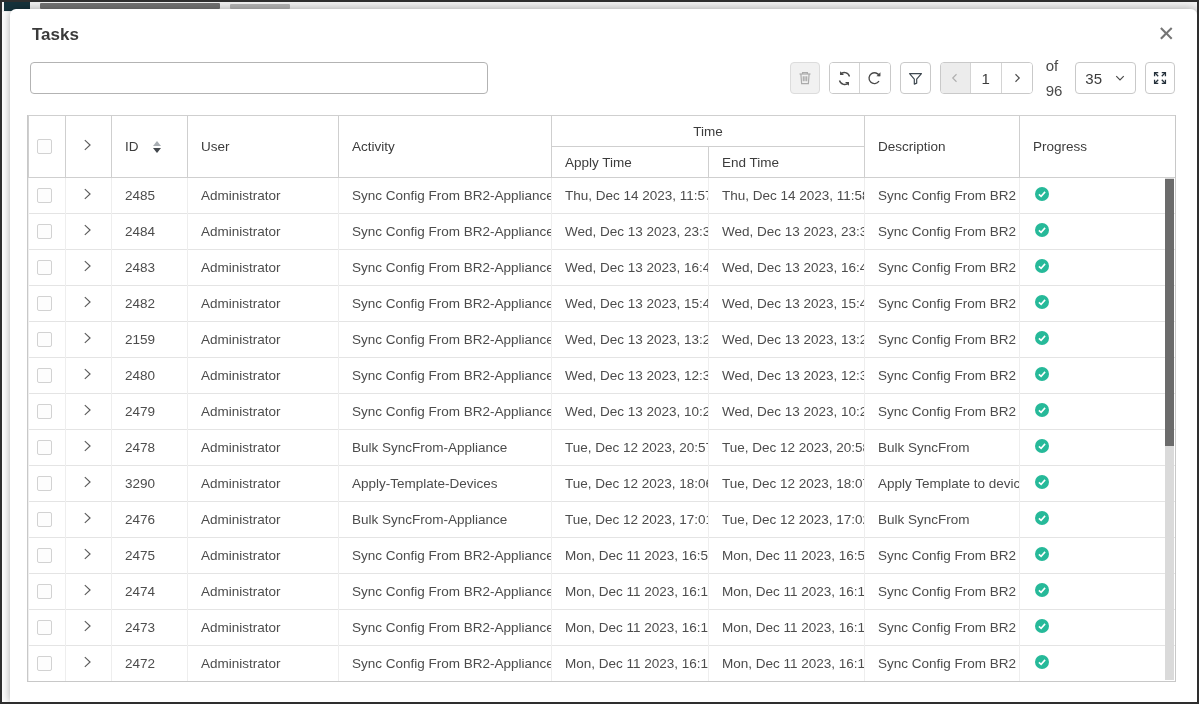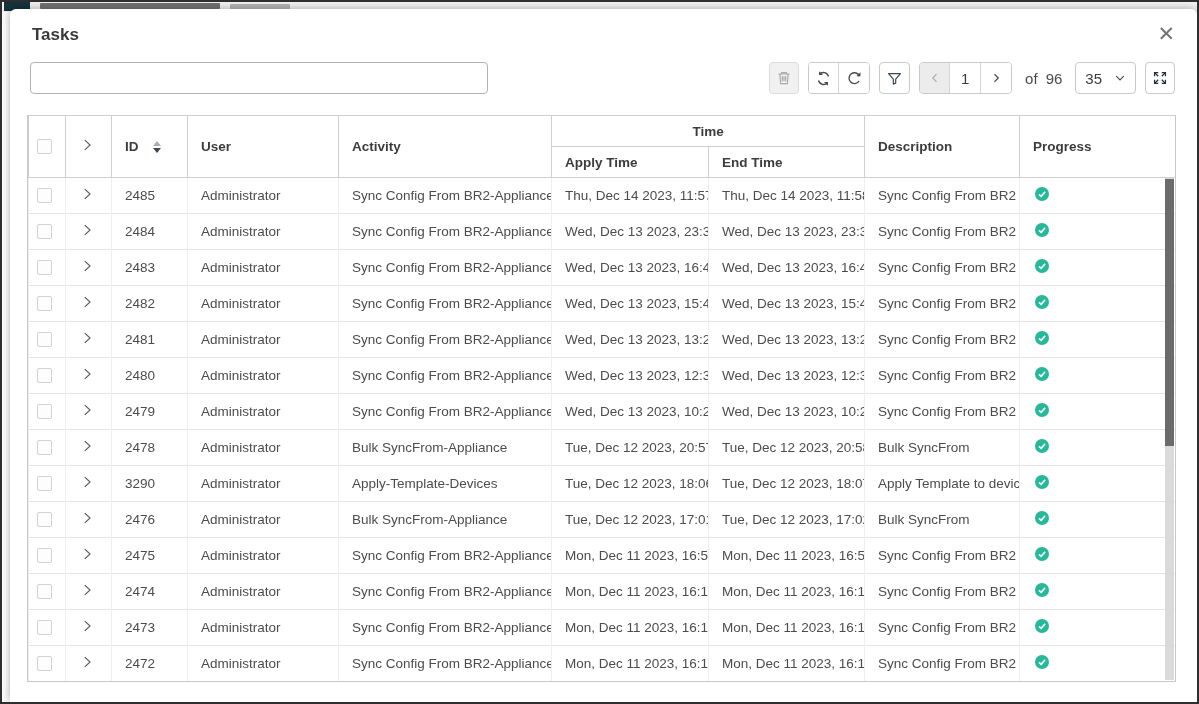--- a/index.html
+++ b/index.html
@@ -29,28 +29,28 @@
   
   .toolbar { position:absolute; right:22px; top:52px; height:34px; display:flex; align-items:center; gap:9px; }
   .tbtn { display:flex; align-items:center; justify-content:center; height:32px; min-width:30px; padding:0 6px;
           border:1px solid #c9c9c9; border-radius:4px; background:#fff; cursor:pointer; }
   .tbtn.disabled { background:#f1f1f1; border-color:#dcdcdc; cursor:default; }
   .btn-group { display:flex; border:1px solid #c9c9c9; border-radius:4px; overflow:hidden; height:32px; }
   .btn-group .seg { display:flex; align-items:center; justify-content:center; min-width:30px; padding:0 6px; background:#fff; border-right:1px solid #d4d4d4; cursor:pointer; }
   .btn-group .seg:last-child { border-right:none; }
   .seg.disabled { background:#ececec; cursor:default; }
   .page-input { width:30px; height:100%; border:none; text-align:center; font-size:15px; color:#3c3c3c; font-family:"Liberation Sans",sans-serif; outline:none; }
-  .of-text { font-size:15px; color:#4a4a4a; display:flex; gap:8px; padding:0 4px; }
+  .of-text { font-size:15px; color:#4a4a4a; display:flex; gap:8px; padding:0 4px;flex-direction:column; }
   .pagesize { display:flex; align-items:center; gap:12px; border:1px solid #c9c9c9; border-radius:4px; height:32px; padding:0 9px; font-size:15px; color:#3c3c3c; cursor:pointer; background:#fff; }
 
   
   .table-wrap { position:absolute; left:17px; top:106px; width:1149px; height:567px; }
   table { width:100%; border-collapse:collapse; table-layout:fixed; }
   th, td { white-space:nowrap; overflow:hidden; text-overflow:clip; }
-  thead th { border:1px solid #cfcfcf; font-size:13.5px; font-weight:700; color:#3c3c3c; text-align:left; padding:0 0 0 13px; background:#fff; height:31px; }
+  thead th { border:1px solid #cfcfcf; font-size:13.5px; font-weight:400; color:#3c3c3c; text-align:left; padding:0 0 0 13px; background:#fff; height:31px; }
   tbody td { border-top:1px solid #e4e4e4; border-left:1px solid #eeeeee; border-right:1px solid #eeeeee; font-size:13.5px; color:#4c4c4c; height:36px; padding:0 2px 0 13px; background:#fff; }
   tbody tr:first-child td { border-top:1px solid #cfcfcf; }
   .table-outer { border:1px solid #c8c8c8; border-top:none; position:relative; height:567px; overflow:hidden; }
   table { border:none; }
   thead th.group-time { text-align:center; padding:0; }
   th.c-check, td.c-check { padding:0 0 0 8px; }
   th.c-chev, td.c-chev { padding:0 0 0 14px; }
 
   .cb { width:15px; height:15px; border:1px solid #d2d2d2; border-radius:2px; background:#fdfdfd; cursor:pointer; }
   .chev { display:inline-block; width:14px; height:14px; cursor:pointer; }
@@ -348,21 +348,21 @@
     <td class="c-check">
                   <div class="cb"></div>
                 </td>
     <td class="c-chev">
       <span class="chev">
         <svg width="14" height="14" viewBox="0 0 16 16" fill="none" stroke="#5a5a5a" stroke-width="1.3">
                       <polyline points="5.5,2.5 11.5,8 5.5,13.5"></polyline>
                     </svg>
       </span>
     </td>
-    <td>2481</td>
+    <td>2159</td>
     <td>Administrator</td>
     <td>Sync Config From BR2-Appliance</td>
     <td>Wed, Dec 13 2023, 13:2...</td>
     <td>Wed, Dec 13 2023, 13:2...</td>
     <td>Sync Config From BR2</td>
     <td>
       <span class="check-ic">
         <svg width="14" height="14" viewBox="0 0 14 14">
           <circle cx="7" cy="7" r="7" fill="#26b999"></circle>
           <polyline points="3.9,7.3 6.1,9.3 10.1,4.9" stroke="#fff" stroke-width="1.6" fill="none"></polyline>

